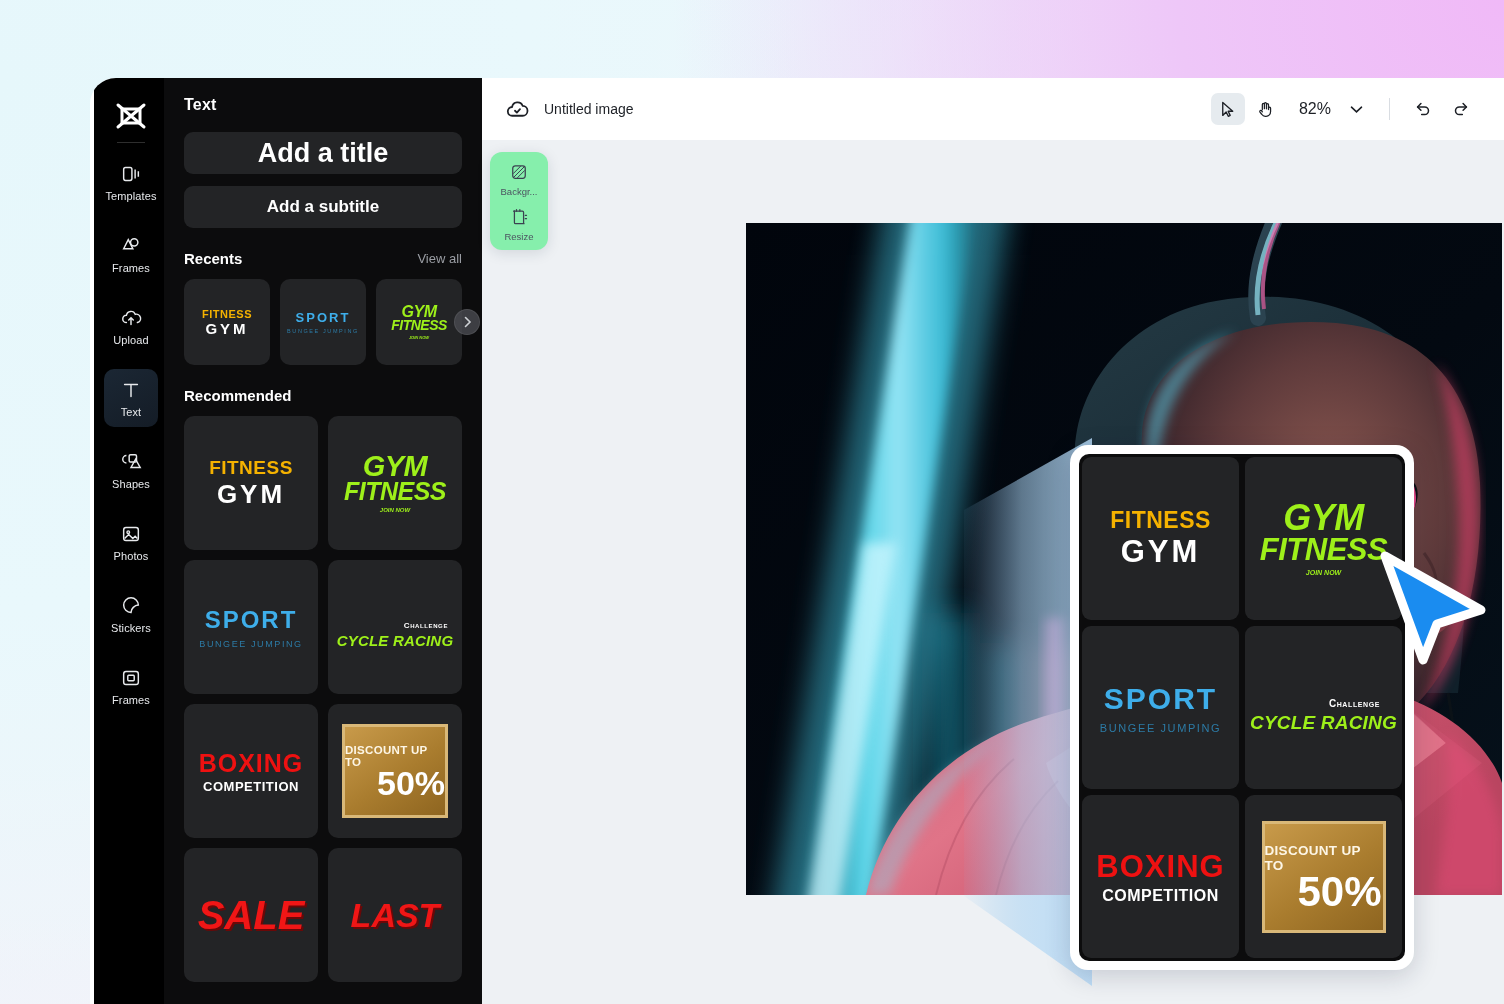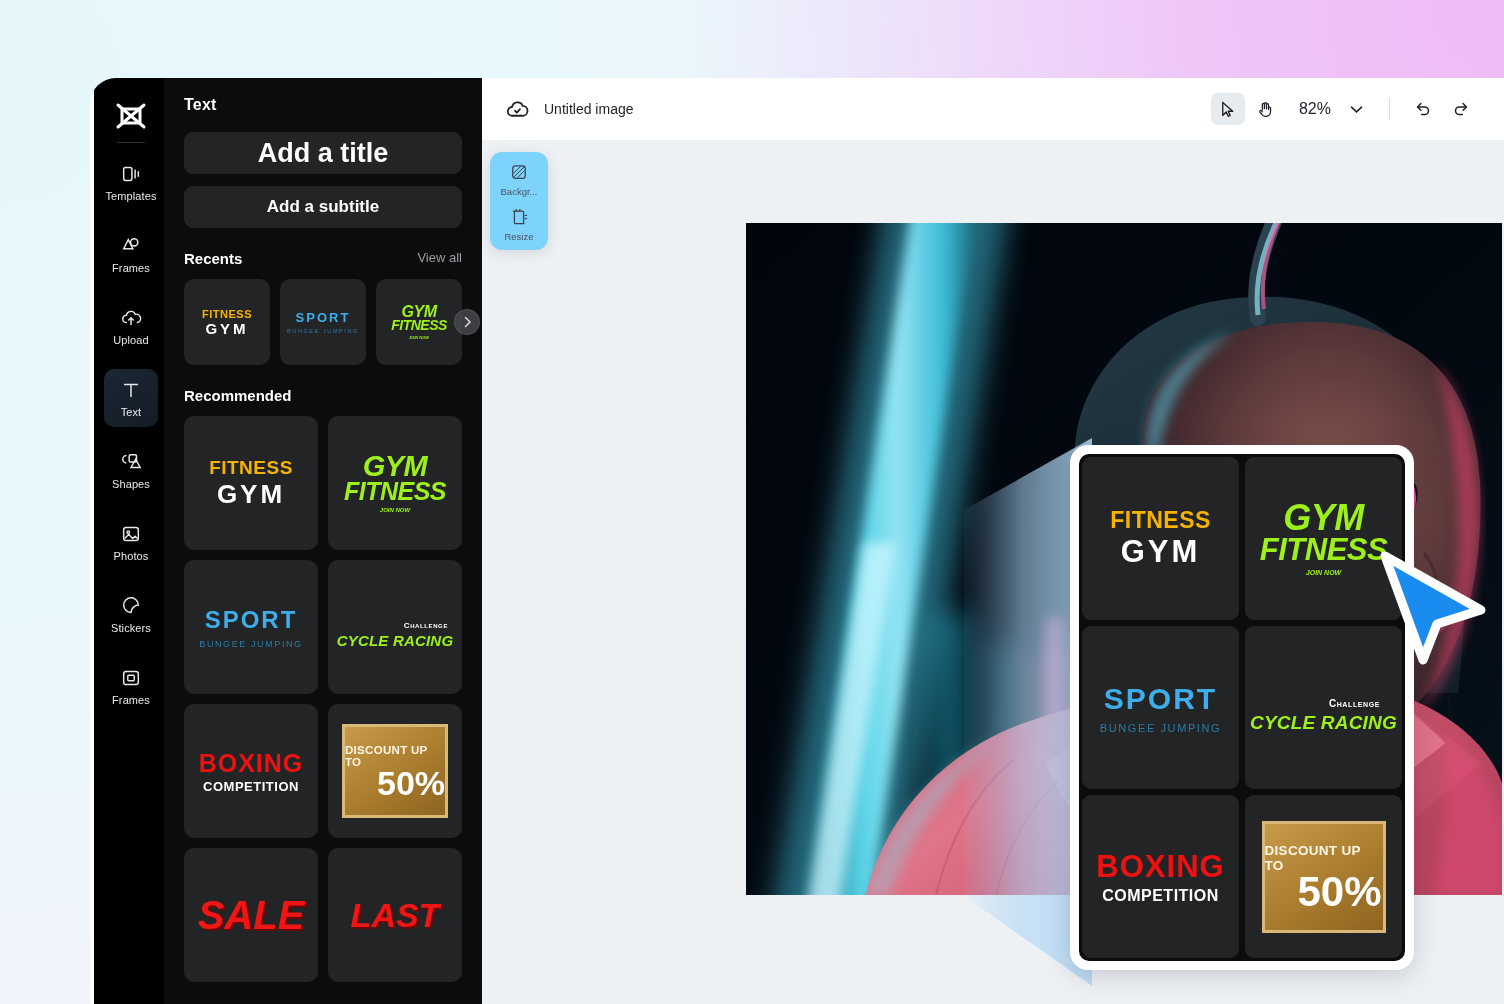--- a/index.html
+++ b/index.html
@@ -71,21 +71,21 @@
     display: flex; align-items: center; justify-content: center;
     color: #ffffff; margin-bottom: 12px;
     cursor: pointer; border: none;
     font-family: inherit;
   }
   .big-btn.t1 { font-size: 27px; font-weight: bold; }
   .big-btn.t2 { font-size: 17px; font-weight: bold; }
   .big-btn.t3 { font-size: 15px; font-weight: normal; }
 
   .sec-head {
-    display:flex; align-items:flex-start; justify-content:space-between;
+    display:flex; align-items:center; justify-content:space-between;
     margin-top: 22px; margin-bottom: 12px; gap: 37px;
   }
   .sec-head h3 { font-size: 15px; font-weight: bold; color: #fff; }
   .sec-head .viewall { font-size: 13px; color: #9a9da3; cursor: pointer; }
 
   .recents-row { display: flex; gap: 10px; position: relative; }
   .carousel-next {
     position: absolute; right: -18px; top: 50%;
     transform: translateY(-50%);
     width: 26px; height: 26px; border-radius: 50%;
@@ -153,21 +153,21 @@
   .tb-btn.on { background: #e6ebef; }
   .zoom-val { font-size: 16px; color: #1d2026; margin: 0 4px 0 12px; }
   .tb-divider { width: 1px; height: 22px; background: #d9dde2; margin: 0 12px; }
 
   .canvas-area { position: absolute; left:0; right:0; top:62px; bottom:0; }
 
   
   .float-tools {
     position: absolute; left: 8px; top: 12px;
     width: 58px;
-    background: #7dd3fc;
+    background: #86efac;
     border-radius: 12px;
     box-shadow: 0 3px 14px rgba(23,35,60,.13);
     padding: 10px 0 8px;
     display:flex; flex-direction:column; align-items:center; gap: 10px;
   }
   .ft-item { display:flex; flex-direction:column; align-items:center; gap:4px; cursor:pointer; width:100%;}
   .ft-item .lb { font-size: 9.5px; color: #4c5360; }
 
   
   .photo {

